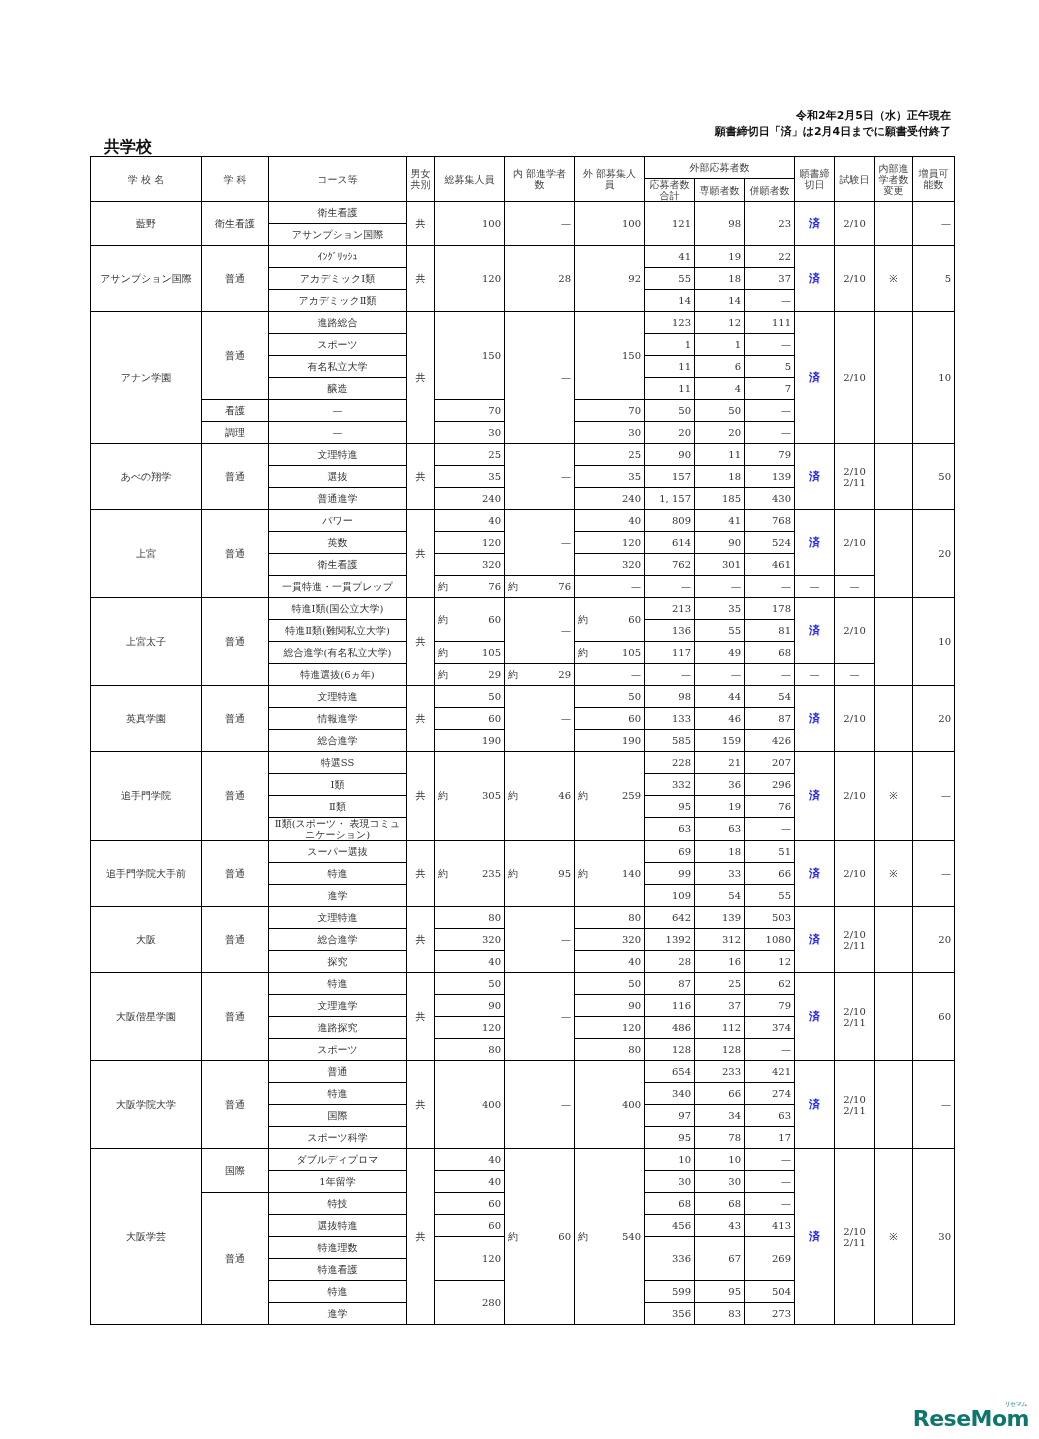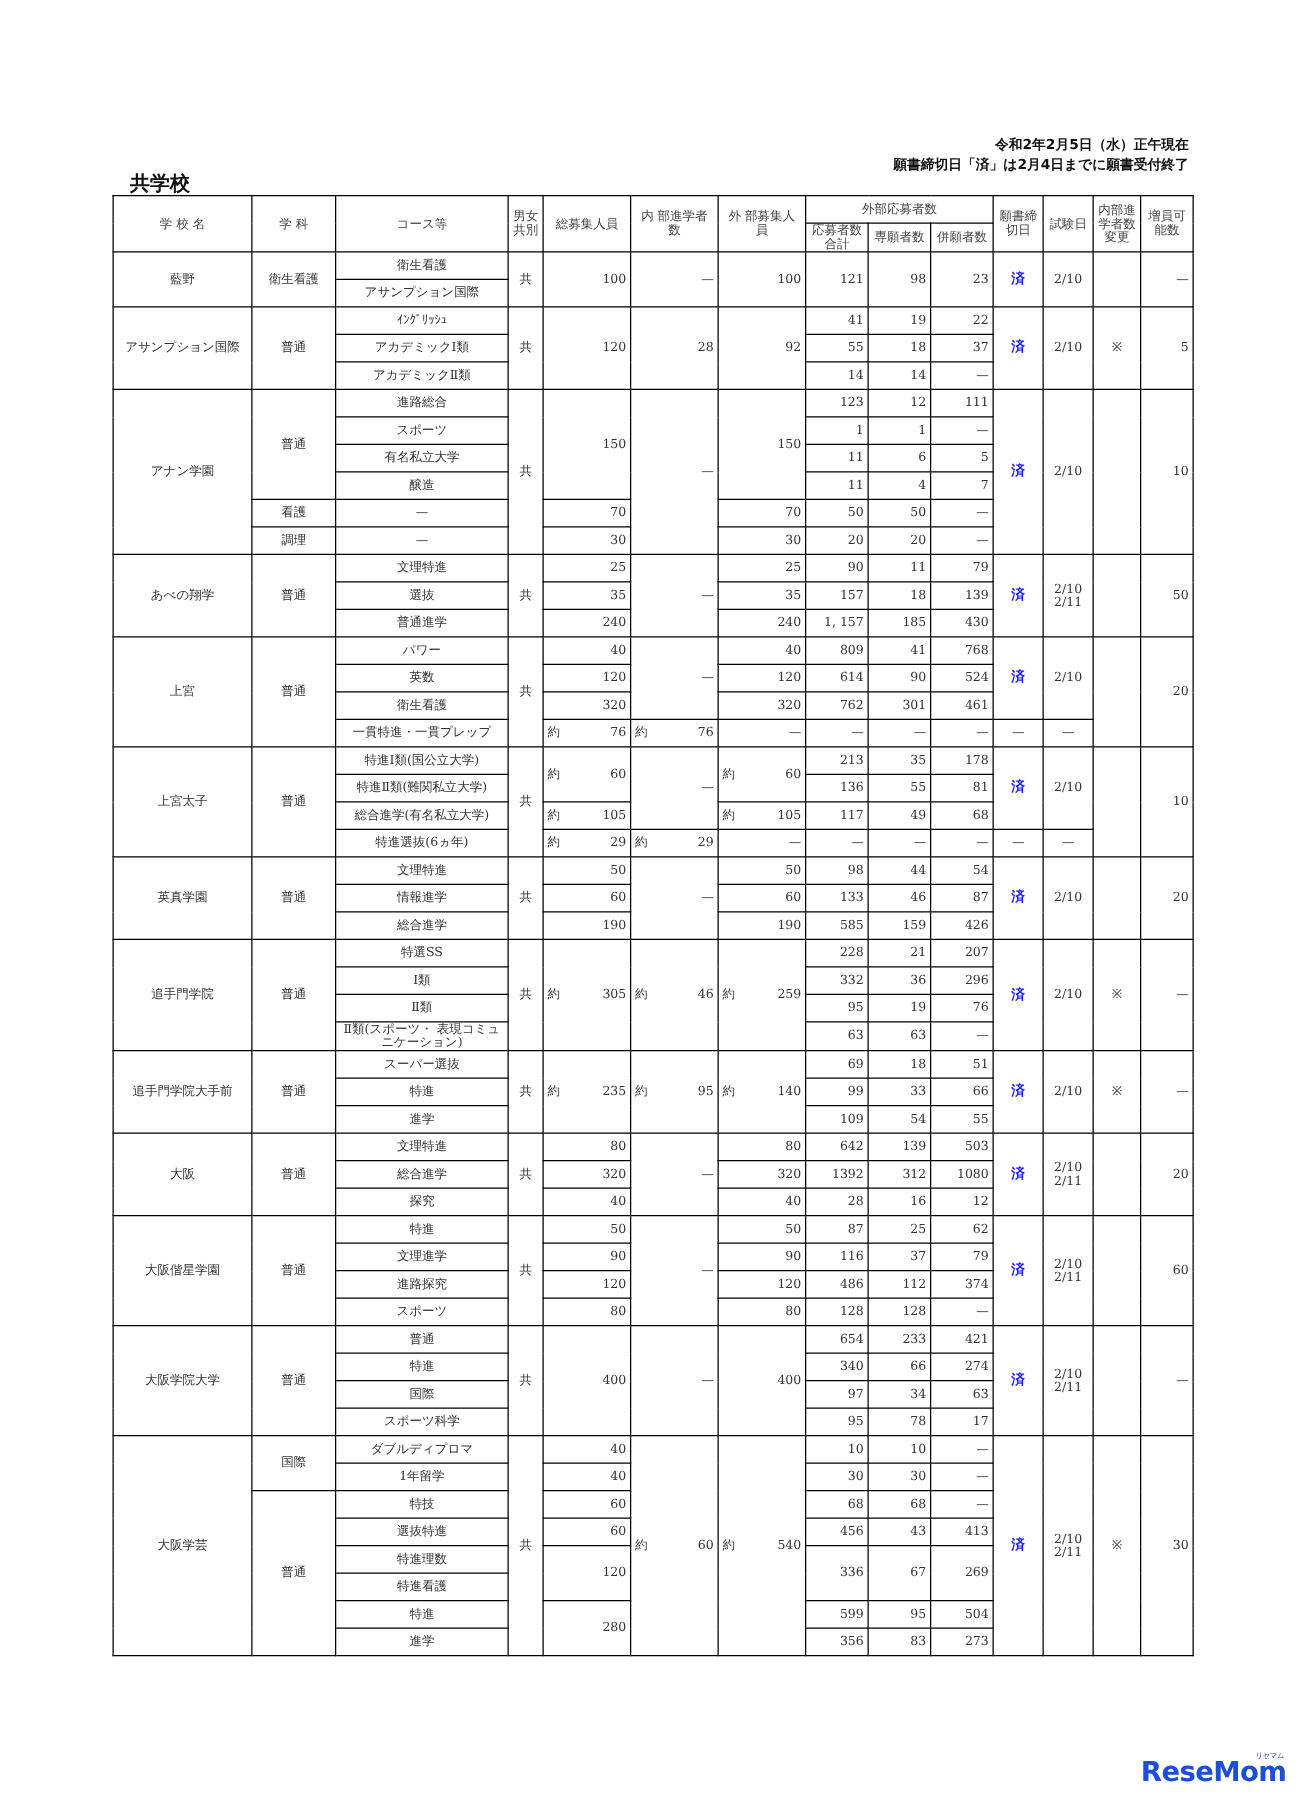--- a/index.html
+++ b/index.html
@@ -14,21 +14,21 @@
                width:864px; }
   table.main td, table.main th { border:1.5px solid #000; padding:0 3px; font-size:10px; font-weight:normal;
                height:21px; line-height:12px; overflow:hidden; white-space:nowrap; color:#333; }
   table.main th { text-align:center; font-size:10px; line-height:11px; color:#444; }
   .c { text-align:center; }
   .r { text-align:right; }
   .approx { display:flex; justify-content:space-between; }
   .sumi { color:#1a1aff; font-weight:bold; font-family:"DejaVu Sans","Liberation Sans",sans-serif; font-size:11px; }
   .wrap { white-space:normal !important; line-height:11px !important; }
   .logo { position:absolute; right:10px; bottom:8px; font-family:"DejaVu Sans","Liberation Sans",sans-serif;
-          font-weight:bold; font-size:22px; color:#1d4ed8; letter-spacing:-0.5px; }
+          font-weight:bold; font-size:22px; color:#0f766e; letter-spacing:-0.5px; }
   .logo small { position:absolute; right:2px; top:-6px; font-size:6px; font-weight:normal; }
 </style>
 </head>
 <body>
 
 <div class="hdr-right">
   <div>令和2年2月5日（水）正午現在</div>
   <div>願書締切日「済」は2月4日までに願書受付終了</div>
 </div>
 <div class="section-title">共学校</div>

